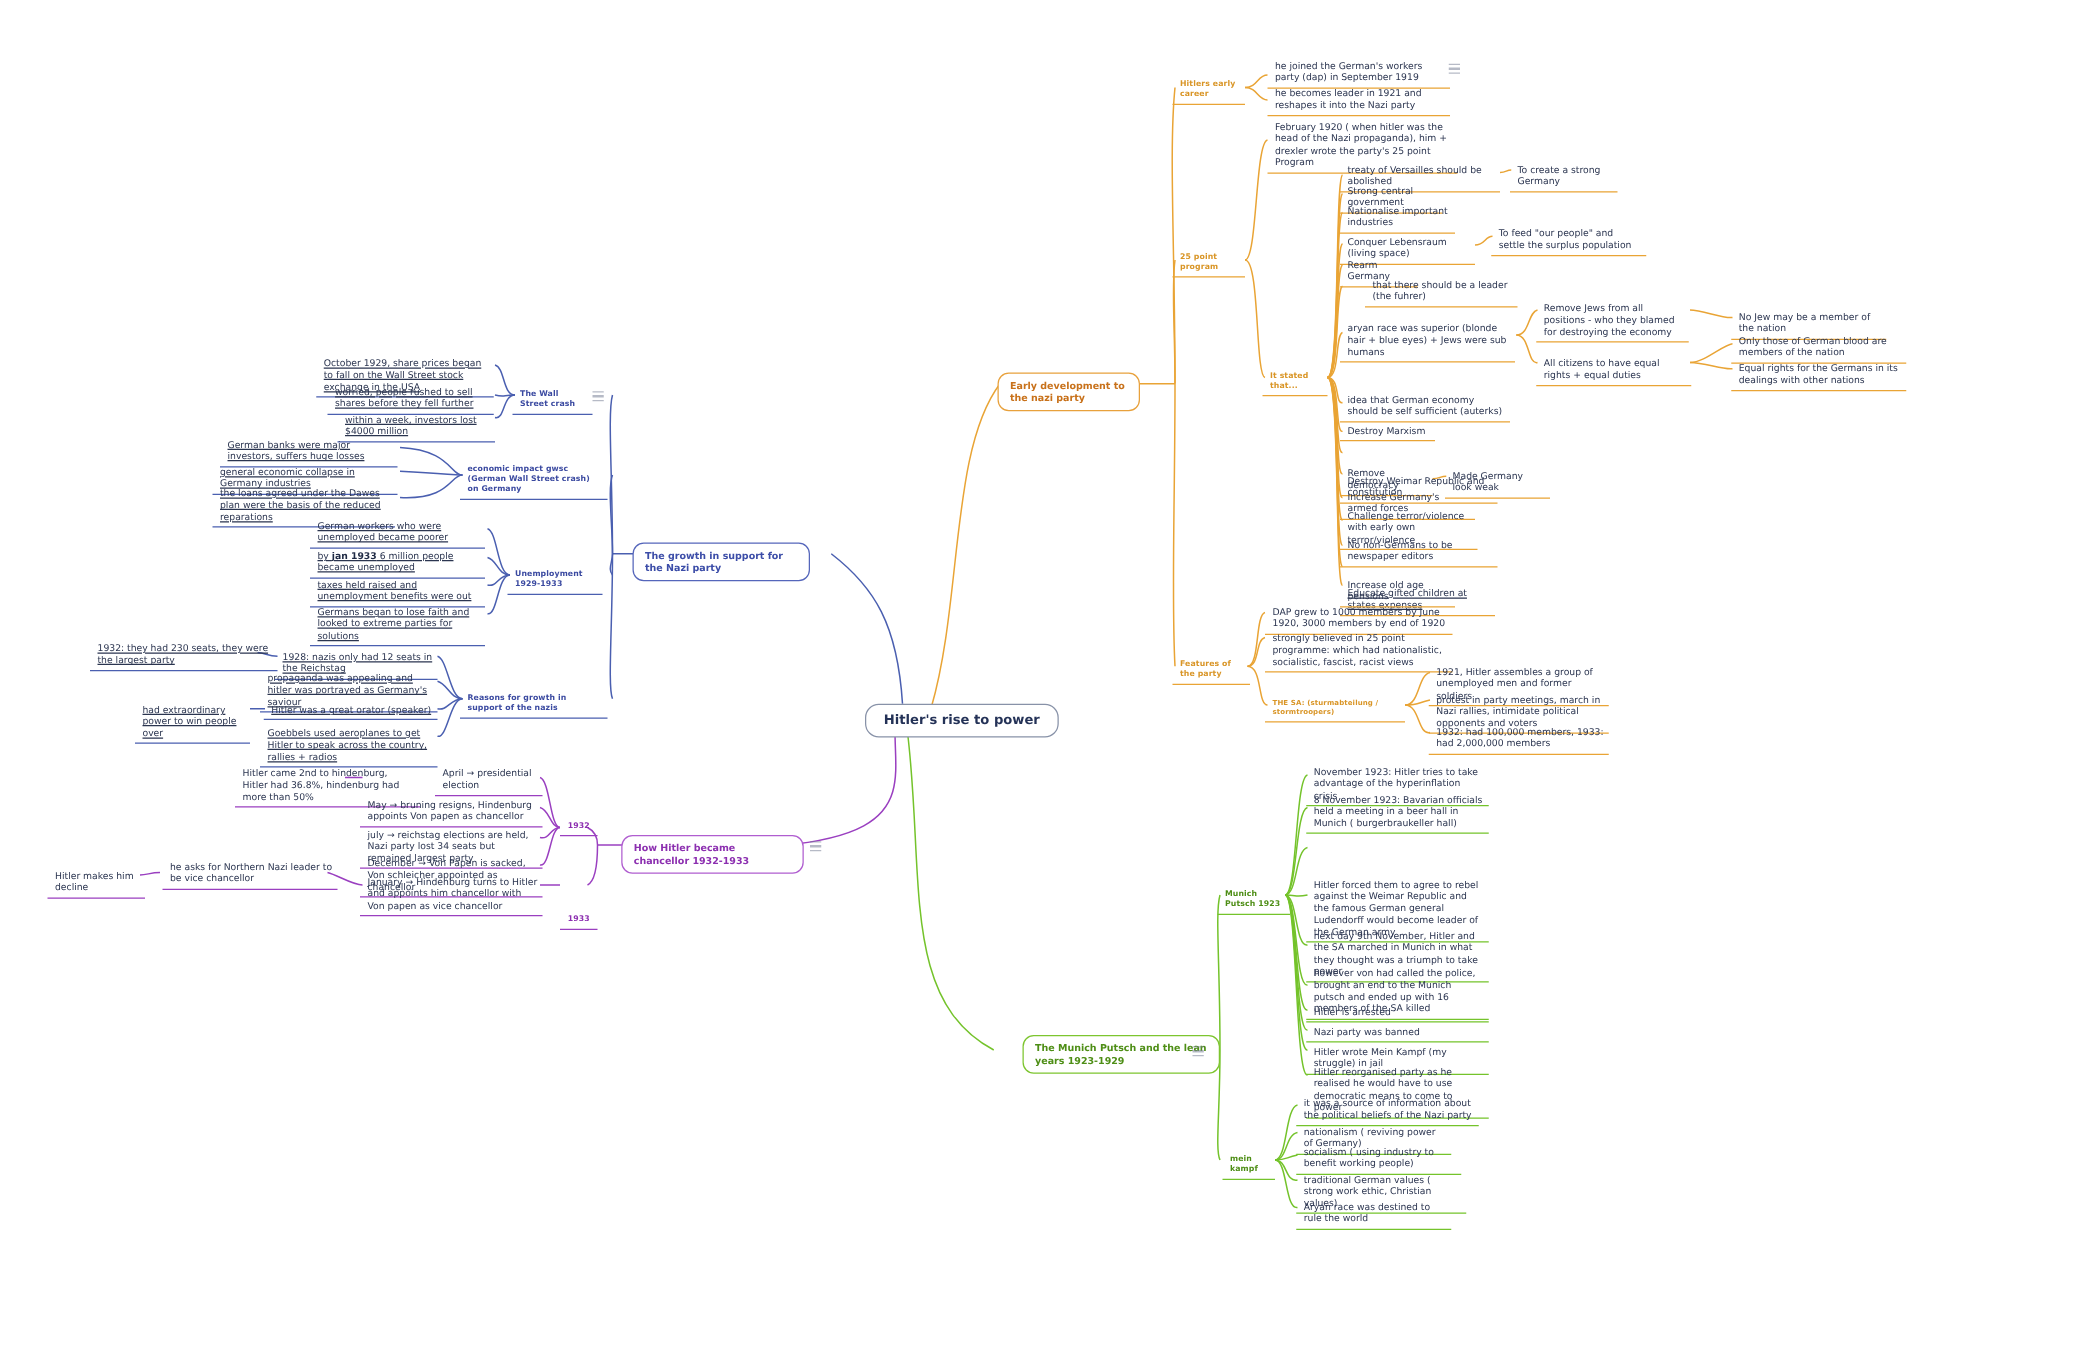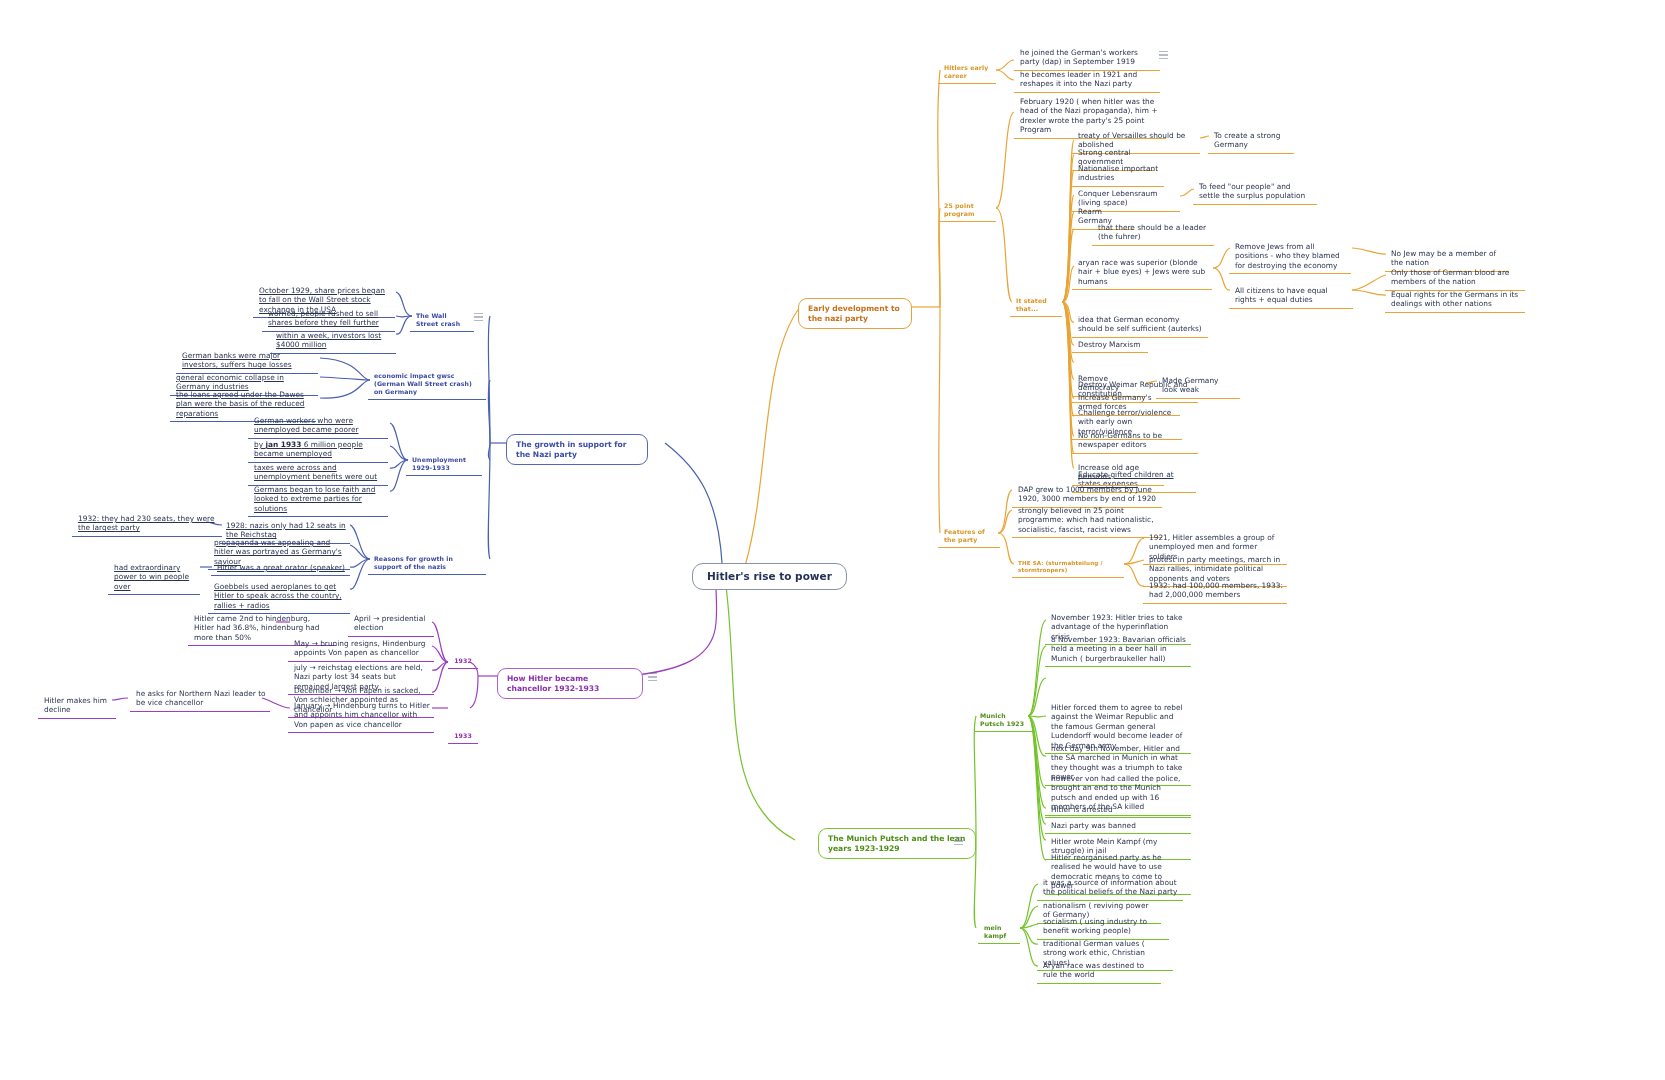--- a/index.html
+++ b/index.html
@@ -273,21 +273,21 @@
   <div class="node leaf c-blue" style="left:176px;top:349px;width:142px;">German banks were major investors, suffers huge losses</div>
   <div class="node leaf c-blue" style="left:170px;top:371px;width:148px;">general economic collapse in Germany industries</div>
   <div class="node leaf c-blue" style="left:170px;top:388px;width:146px;">the loans agreed under the Dawes plan were the basis of the reduced reparations</div>
 
   <div class="node branch-label c-blue-l" style="left:406px;top:454px;width:76px;">Unemployment 1929-1933</div>
 
   <div class="node leaf c-blue" style="left:248px;top:414px;width:140px;">German workers who were unemployed became poorer</div>
   <div class="node leaf c-blue" style="left:248px;top:438px;width:140px;">
     <span>by <b class="em">jan 1933</b> 6 million people became unemployed</span>
   </div>
-  <div class="node leaf c-blue" style="left:248px;top:461px;width:140px;">taxes were across and unemployment benefits were out</div>
+  <div class="node leaf c-blue" style="left:248px;top:461px;width:140px;">taxes held raised and unemployment benefits were out</div>
   <div class="node leaf c-blue" style="left:248px;top:483px;width:140px;">Germans began to lose faith and looked to extreme parties for solutions</div>
 
   <div class="node branch-label c-blue-l" style="left:368px;top:553px;width:118px;">Reasons for growth in support of the nazis</div>
 
   <div class="node leaf c-blue" style="left:220px;top:519px;width:130px;">1928: nazis only had 12 seats in the Reichstag</div>
   <div class="node leaf c-blue" style="left:72px;top:512px;width:150px;">1932: they had 230 seats, they were the largest party</div>
 
   <div class="node leaf c-blue" style="left:208px;top:536px;width:142px;">propaganda was appealing and hitler was portrayed as Germany's saviour</div>
 
   <div class="node leaf c-blue" style="left:211px;top:561px;width:139px;">Hitler was a great orator (speaker)</div>

